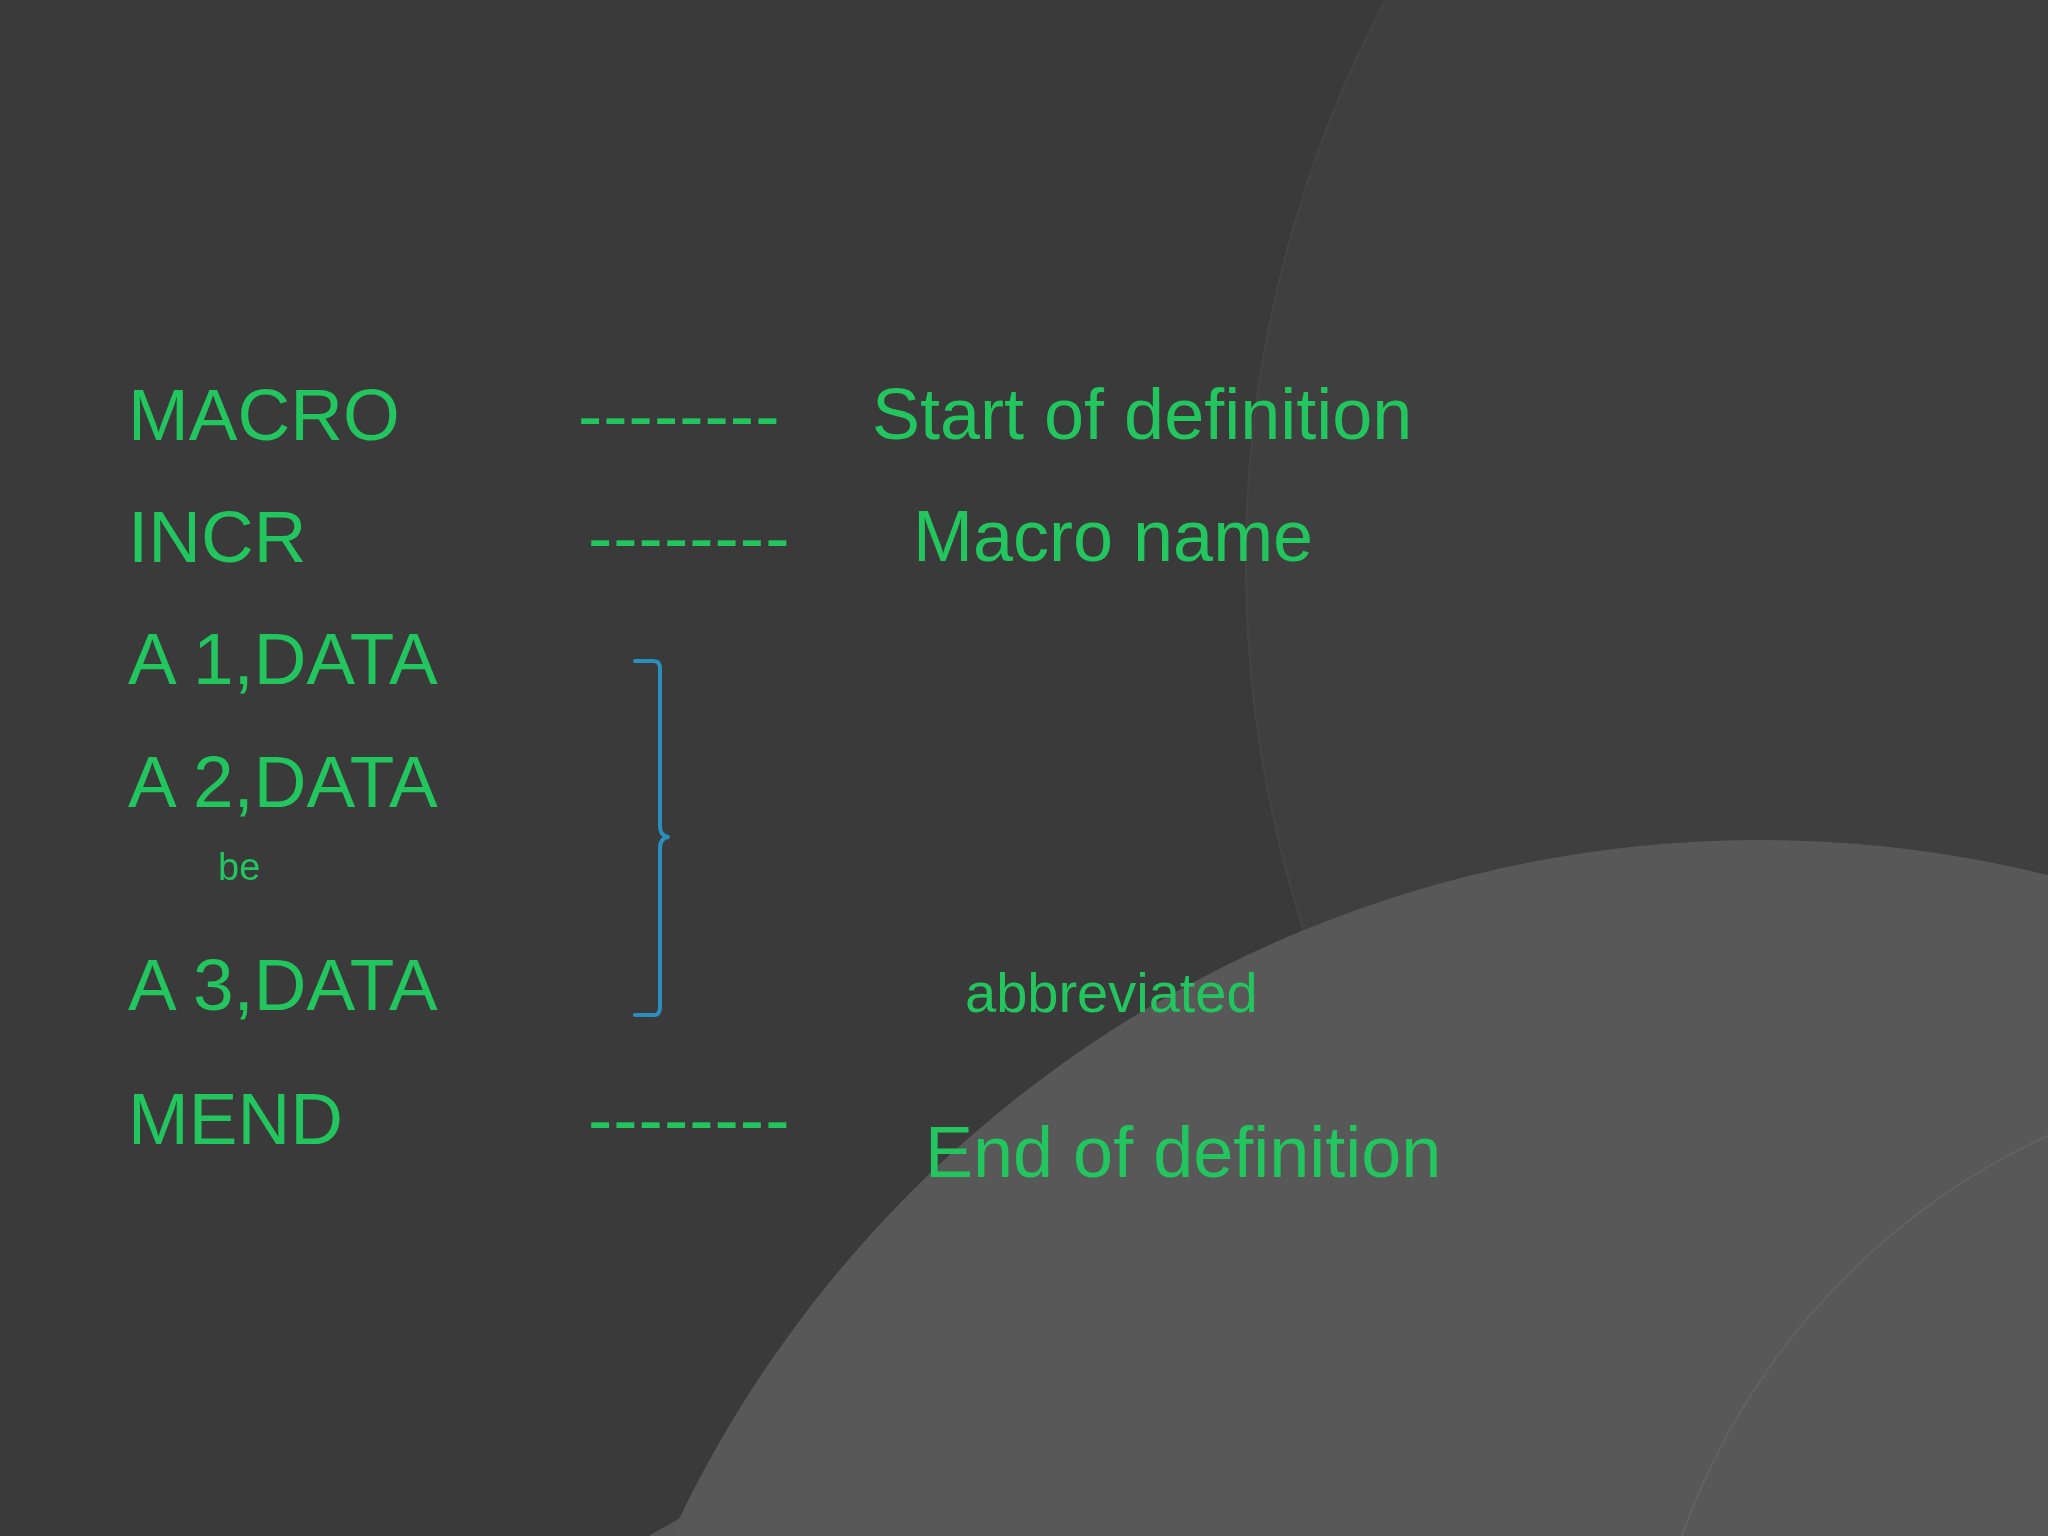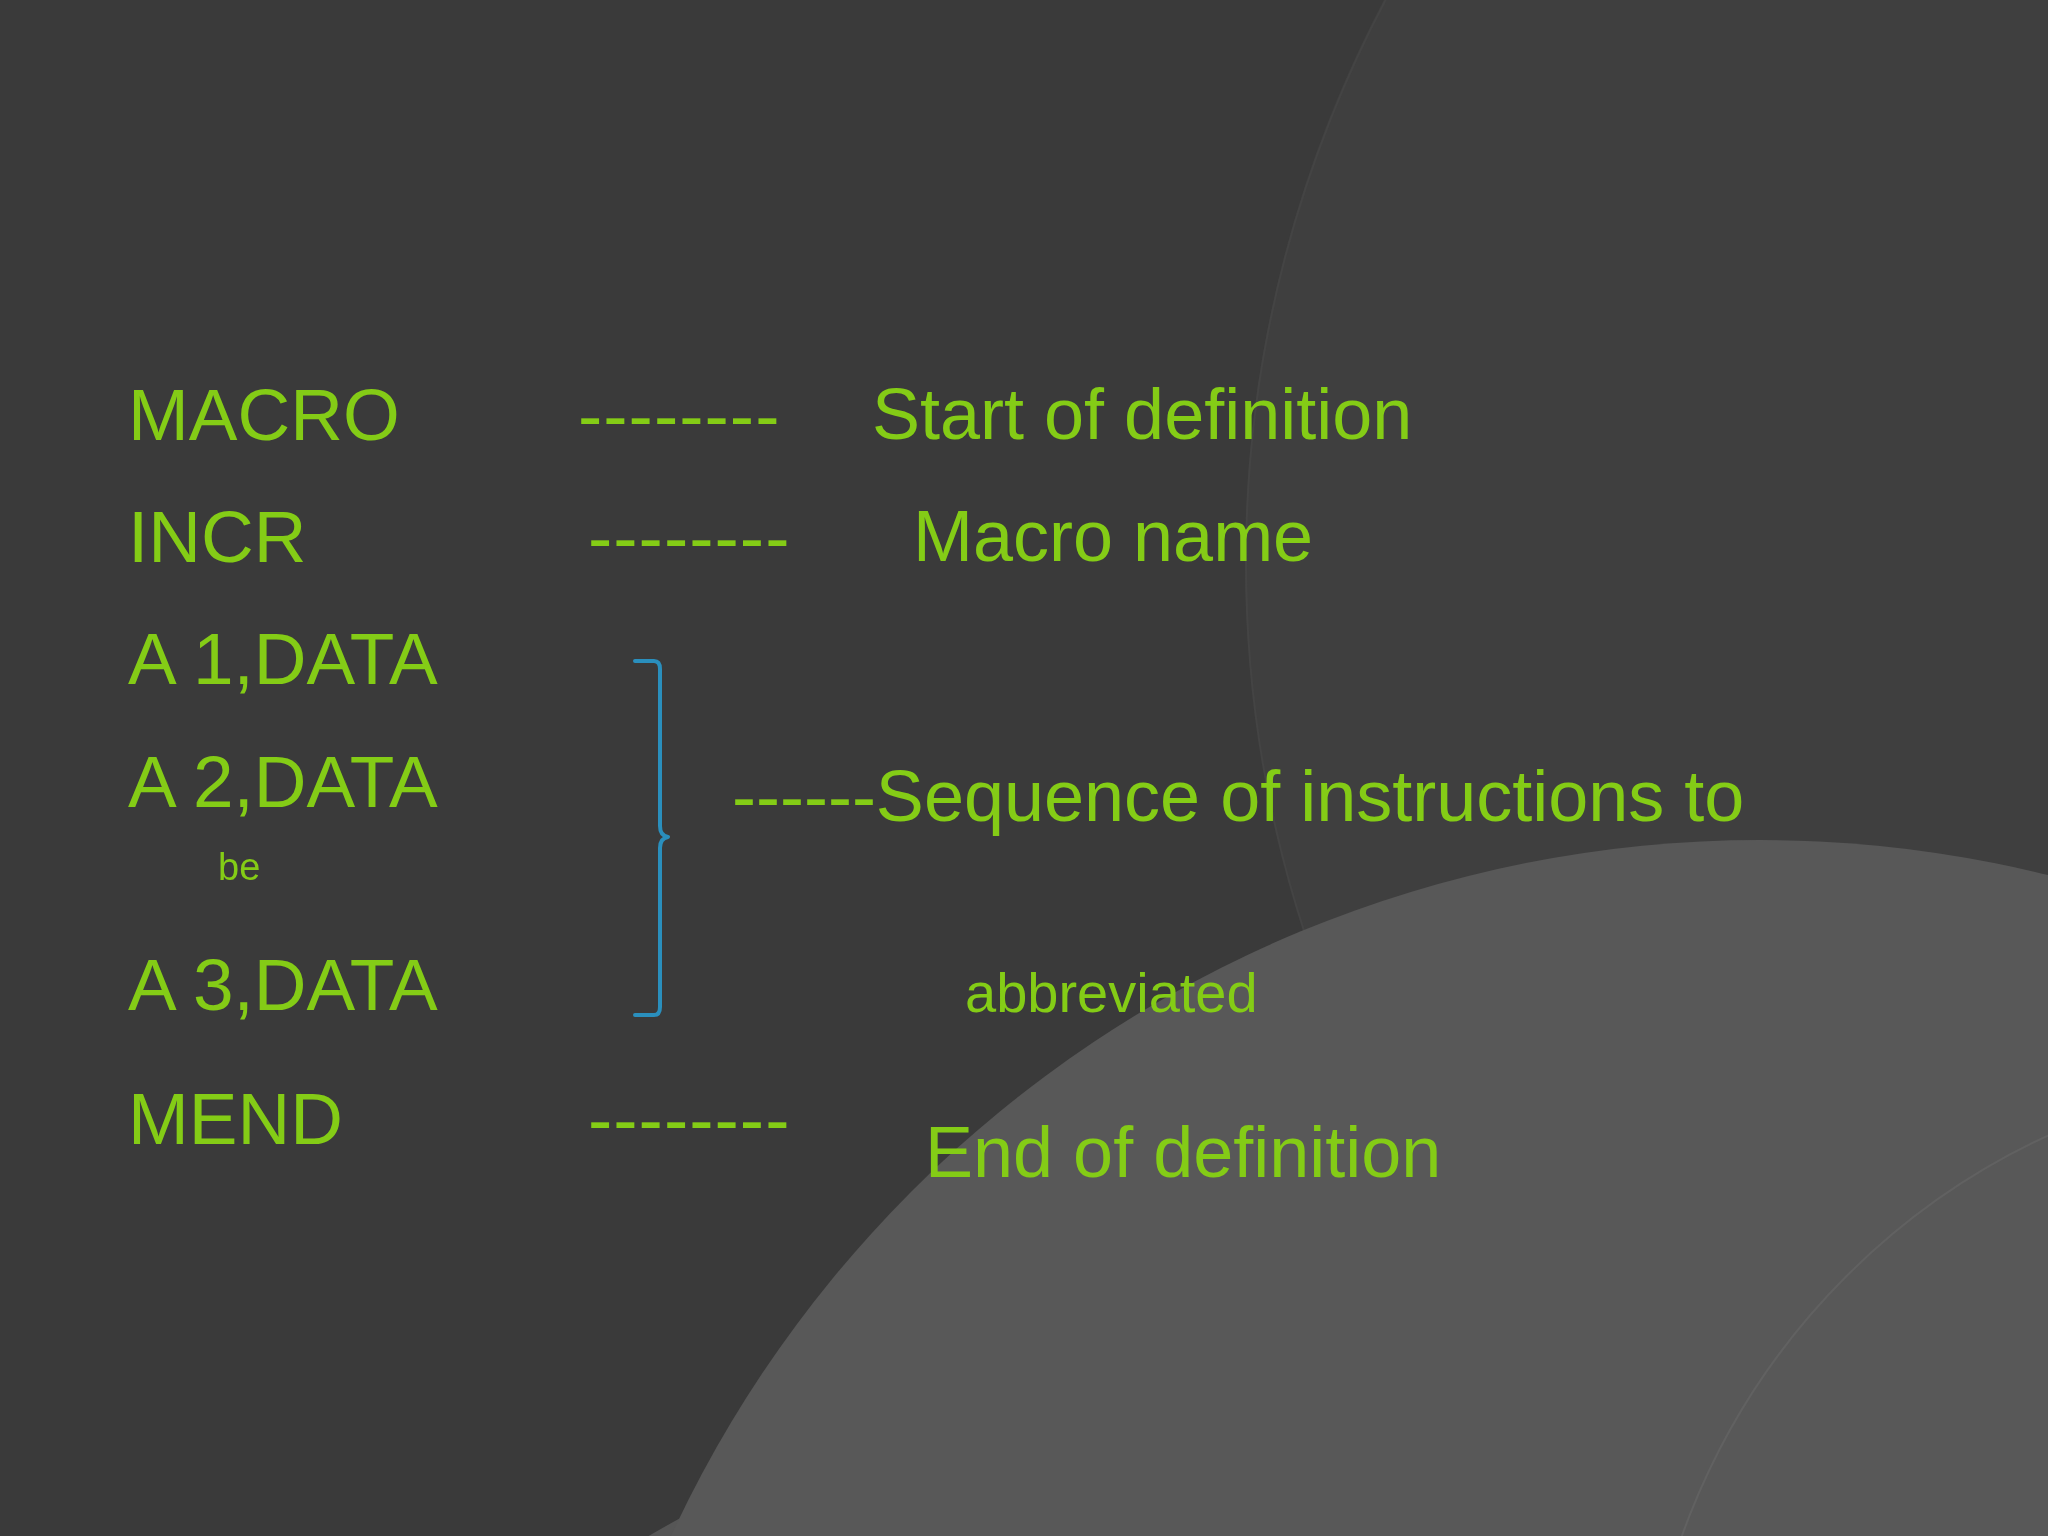--- a/index.html
+++ b/index.html
@@ -7,21 +7,21 @@
     padding: 0;
     background: #000;
   }
   #slide {
     position: relative;
     width: 2048px;
     height: 1536px;
     overflow: hidden;
     background: #3a3a3a;
     font-family: "Liberation Sans", sans-serif;
-    color: #84cc16;
+    color: #22c55e;
   }
 
   
   .bg-layer { position: absolute; pointer-events: none; }
 
   
   .arc-top-right {
     top: -640px;
     left: 1245px;
     width: 2400px;
@@ -127,21 +127,20 @@
     <div class="row dash" style="top:378px; left:578px;">--------</div>
     <div class="row desc" style="top:378px; left:872px;">Start of definition</div>
 
     <div class="row kw" style="top:500px;">INCR</div>
     <div class="row dash" style="top:500px; left:588px;">--------</div>
     <div class="row desc" style="top:500px; left:878px;margin-left:35px;">Macro name</div>
 
     <div class="row kw" style="top:622px;">A 1,DATA</div>
 
     <div class="row kw" style="top:745px;">A 2,DATA</div>
-    <div class="row desc" style="top:760px; left:732px;">------Sequence of instructions to</div>
 
     <div class="row kw small" style="top:848px; left:218px;">be</div>
 
     <div class="row kw" style="top:948px;text-align:center;">A 3,DATA</div>
     <div class="row desc small" style="top:965px; left:965px; font-size:56px;">abbreviated</div>
 
     <div class="row kw" style="top:1082px;">MEND</div>
     <div class="row dash" style="top:1082px; left:588px;">--------</div>
     <div class="row desc" style="top:1116px; left:925px;">End of definition</div>
 

